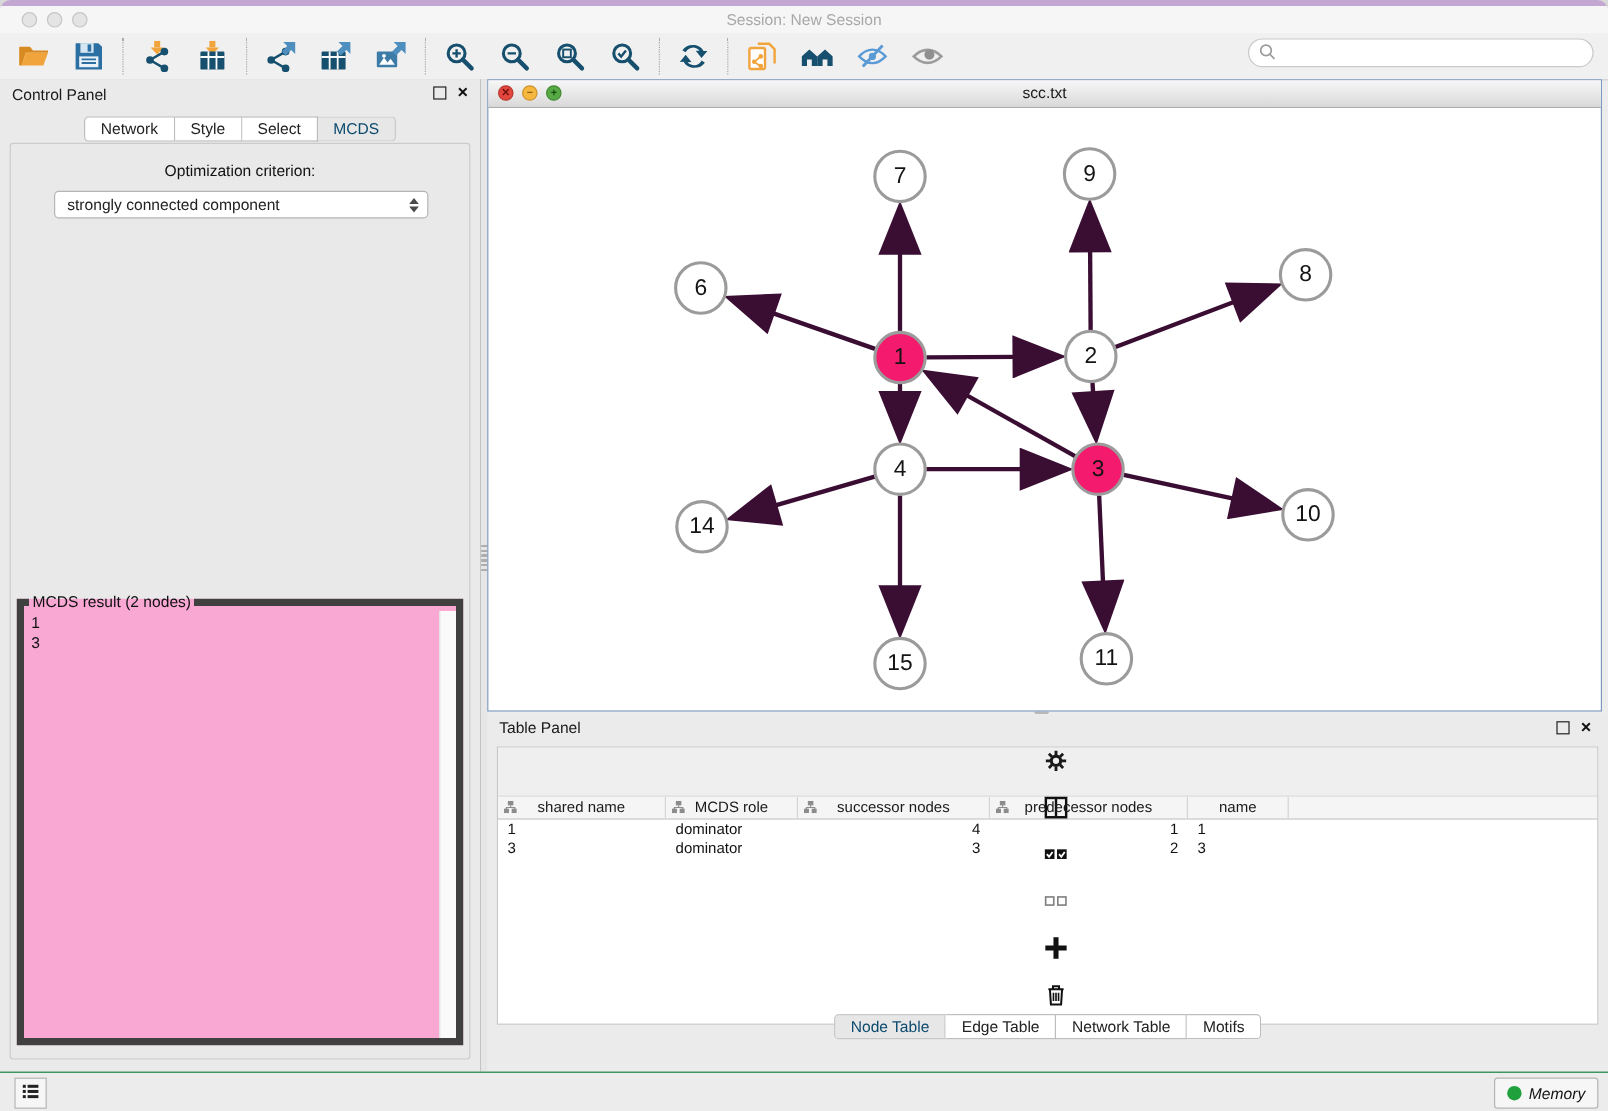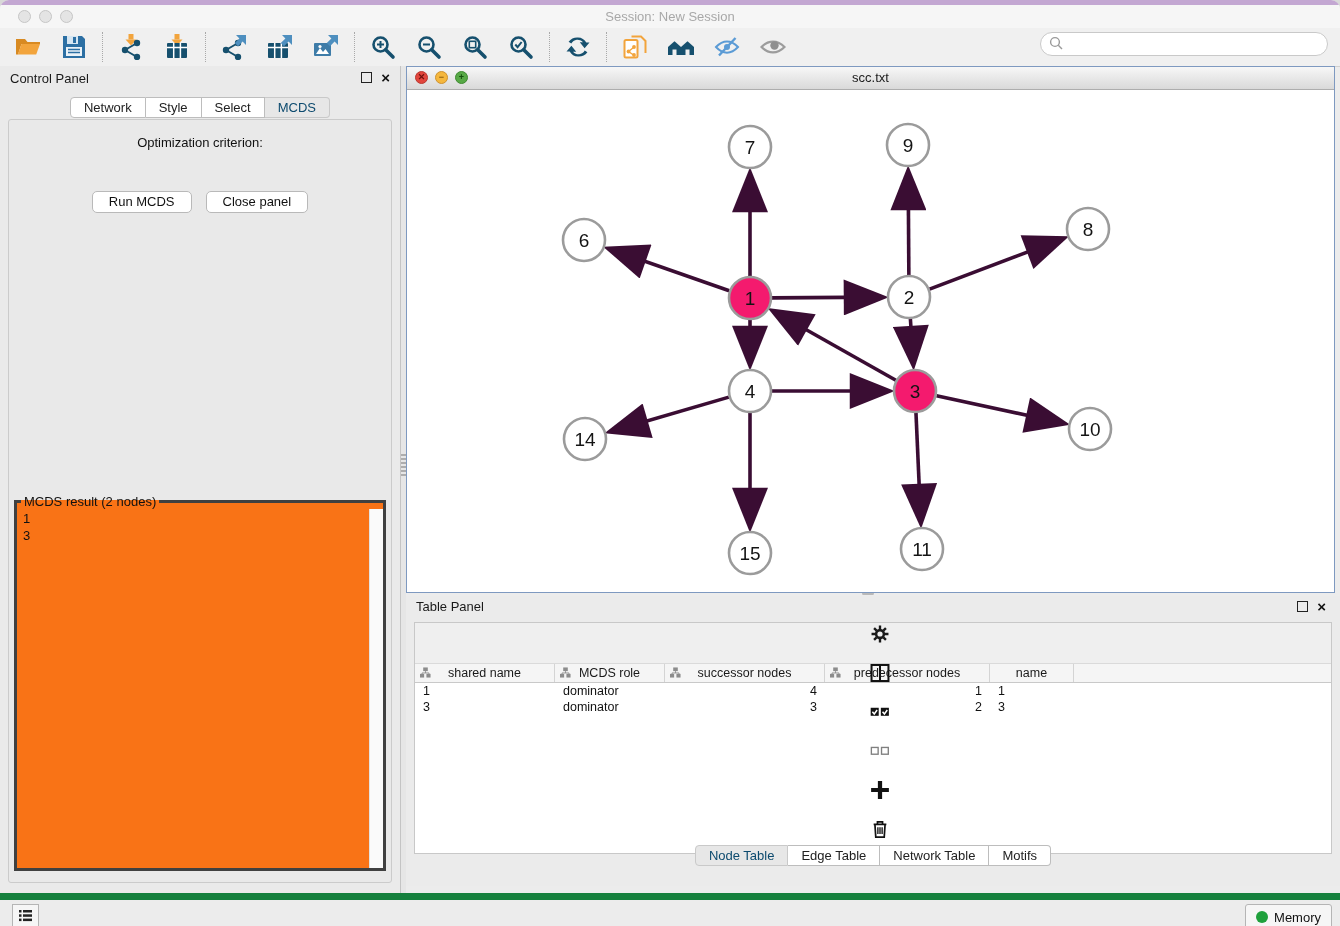--- a/index.html
+++ b/index.html
@@ -44,21 +44,21 @@
             border-radius:4px;box-sizing:border-box;display:flex;align-items:center;padding-left:10px;cursor:pointer;}
   .dd-stepper{position:absolute;right:4px;top:2px;width:14px;height:17px;display:flex;flex-direction:column;
               align-items:center;justify-content:center;gap:2px;}
   .dd-stepper i{display:block;width:0;height:0;border-left:4px solid transparent;border-right:4px solid transparent;}
   .dd-up{border-bottom:5px solid #4A4A4A;}
   .dd-down{border-top:5px solid #4A4A4A;}
   .btn-row{position:absolute;top:71px;left:0;right:0;display:flex;justify-content:center;gap:14px;}
   .mac-btn{height:22px;line-height:20px;padding:0 16px;background:#fff;border:1px solid #B9B9B9;border-radius:5px;
            font-size:13px;color:#111;cursor:pointer;font-family:"Liberation Sans",sans-serif;}
   fieldset.result{position:absolute;top:374px;left:5px;right:5px;bottom:11px;margin:0;padding:0;
-                  border:3px solid #404040;background:#f97316;}
+                  border:6px solid #404040;background:#f9a8d4;}
   fieldset.result legend{font-size:13px;color:#111;margin-left:4px;padding:0 3px;}
   .result-inner{position:absolute;inset:0;overflow:hidden;}
   .result-lines{padding:1px 6px;font-size:13px;line-height:17px;color:#111;}
   .result-scroll{position:absolute;top:0;right:0;bottom:0;width:13px;background:#FAFAFA;border-left:1px solid #E2E2E2;}
 
   
   .v-split{position:absolute;left:401px;top:66px;width:5px;height:827px;background:#E6E6E6;}
   .v-handle{position:absolute;left:401px;top:452px;width:5px;height:24px;
             background:repeating-linear-gradient(#E6E6E6 0 2px,#ADADAD 2px 4px);}
   .h-handle{position:absolute;left:862px;top:592px;width:12px;height:3px;background:#B9B9B9;border-radius:2px;}
@@ -85,21 +85,21 @@
   .fx{font-family:"Liberation Serif",serif;font-style:italic;font-size:19px;color:#ABABAB;cursor:default;}
   .tbl-header{display:flex;background:#F5F5F5;border-bottom:1px solid #C9C9C9;height:18px;}
   .th-cell{position:relative;border-right:1px solid #D4D4D4;font-size:12.5px;color:#1A1A1A;
            display:flex;align-items:center;justify-content:center;box-sizing:border-box;cursor:pointer;}
   .th-cell svg{position:absolute;left:5px;top:3px;}
   .tbl-row{display:flex;height:16px;font-size:12.5px;color:#111;}
   .td-cell{box-sizing:border-box;overflow:hidden;white-space:nowrap;}
   .tp-tabs{position:absolute;left:0;right:0;bottom:20px;display:flex;justify-content:center;}
 
   
-  .statusbar{position:absolute;left:0;bottom:0;width:1340px;height:33px;background:#ECECEC;border-top:7px solid #15803d;box-sizing:border-box;}
+  .statusbar{position:absolute;left:0;bottom:0;width:1340px;height:33px;background:#ECECEC;border-top:1px solid #15803d;box-sizing:border-box;font-style:italic;}
   .list-btn{position:absolute;left:12px;top:4px;width:25px;height:24px;background:#F6F6F6;border:1px solid #B5B5B5;
             display:flex;align-items:center;justify-content:center;cursor:pointer;}
   .memory-btn{position:absolute;right:8px;top:4px;height:24px;padding:0 10px;background:#F6F6F6;border:1px solid #B5B5B5;
               border-radius:3px;display:flex;align-items:center;gap:6px;font-size:13px;color:#111;cursor:pointer;}
   .mem-dot{width:12px;height:12px;border-radius:50%;}
 </style>
 </head>
 <body>
 
 <div class="app">
@@ -291,23 +291,26 @@
       </span>
     </div>
     <div class="cp-tabs" id="cp-tabs">
         <div class="tab first">Network</div>
         <div class="tab">Style</div>
         <div class="tab">Select</div>
         <div class="tab last active">MCDS</div>
       </div>
     <div class="cp-box">
       <div class="opt-label">Optimization criterion:</div>
-      <div class="btn-row">
-        <button class="mac-btn">Run MCDS</button>
-        <button class="mac-btn">Close panel</button>
+      <div class="dropdown">
+        <span>strongly connected component</span>
+        <span class="dd-stepper">
+            <i class="dd-up"></i>
+            <i class="dd-down"></i>
+          </span>
       </div>
       <fieldset class="result">
         <legend>MCDS result (2 nodes)</legend>
         <div class="result-inner">
           <div class="result-lines" id="result-lines">
               <div>1</div>
               <div>3</div>
             </div>
           <div class="result-scroll"></div>
         </div>

